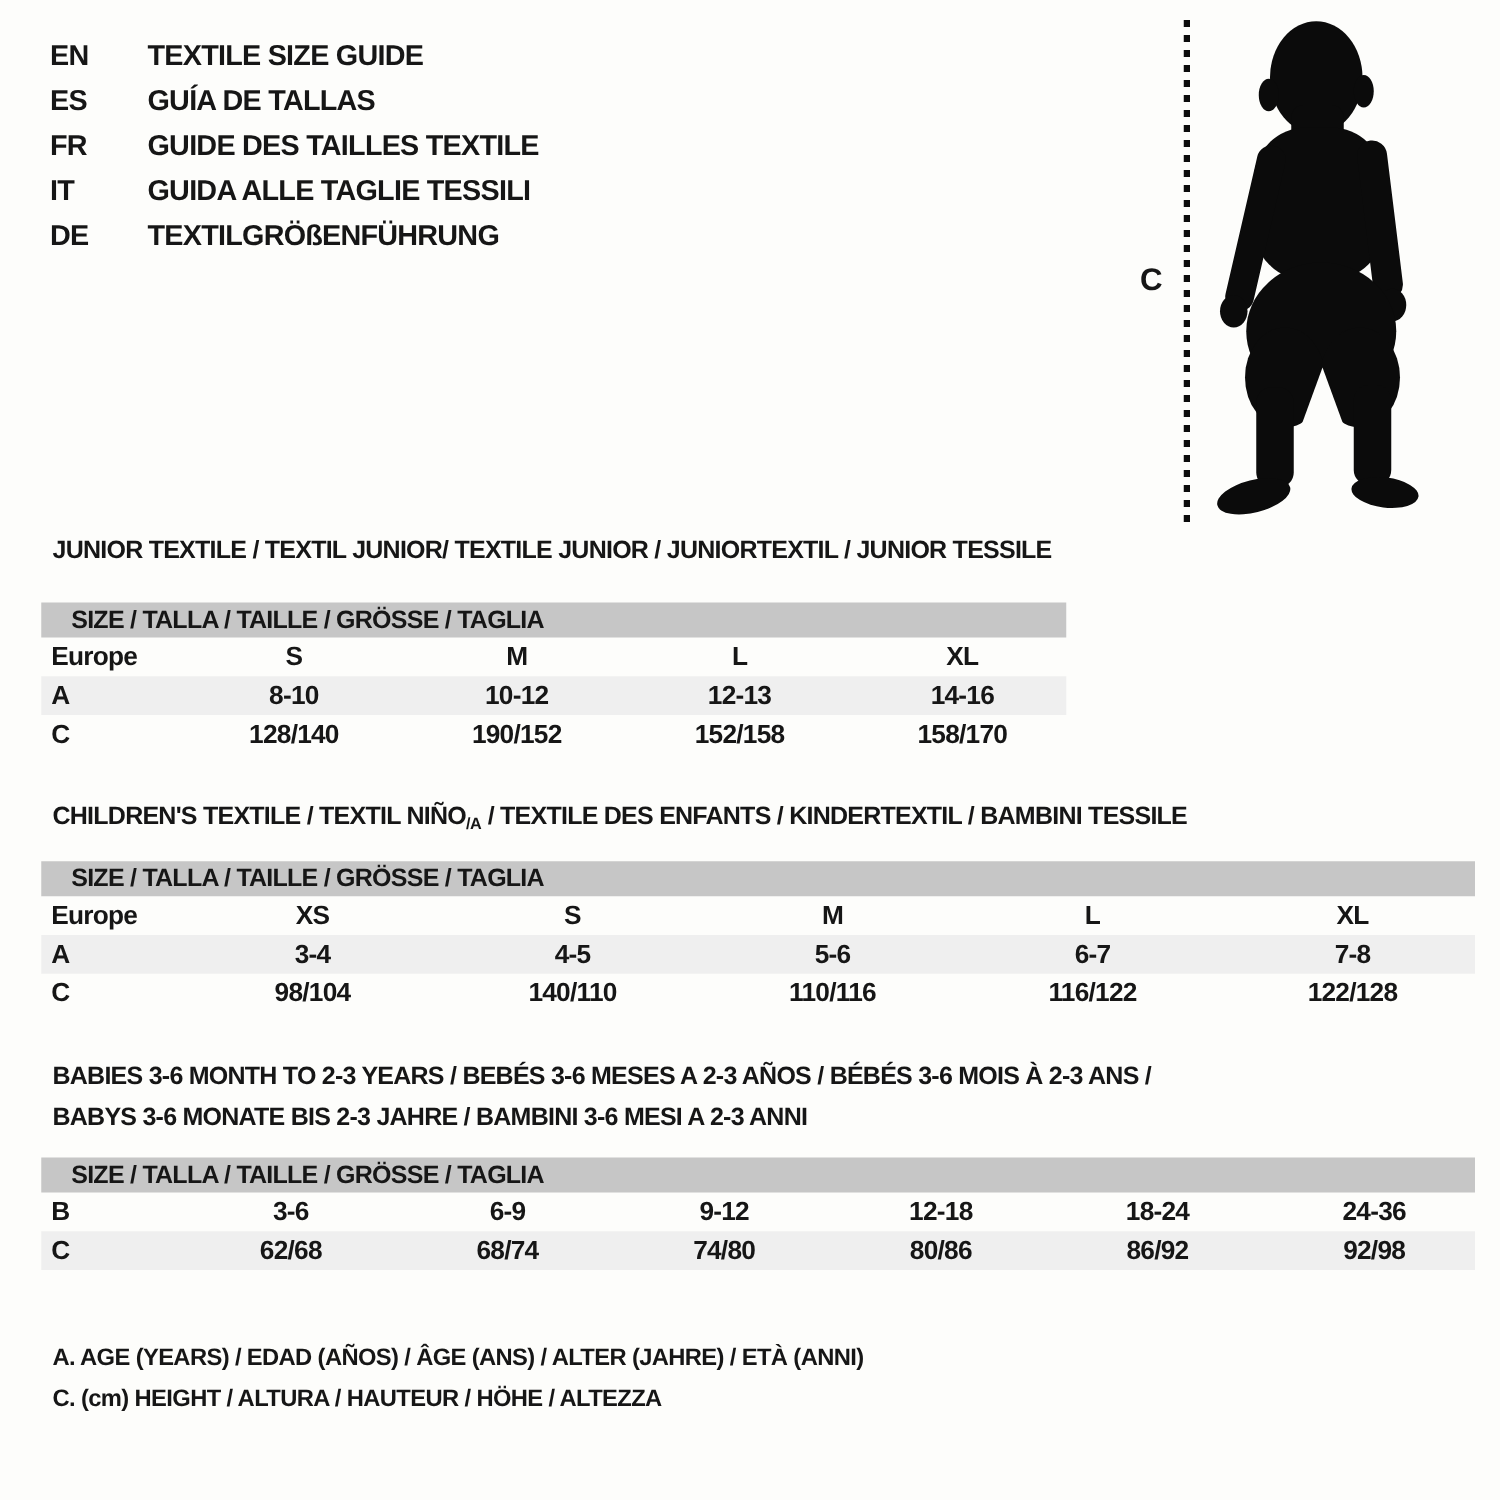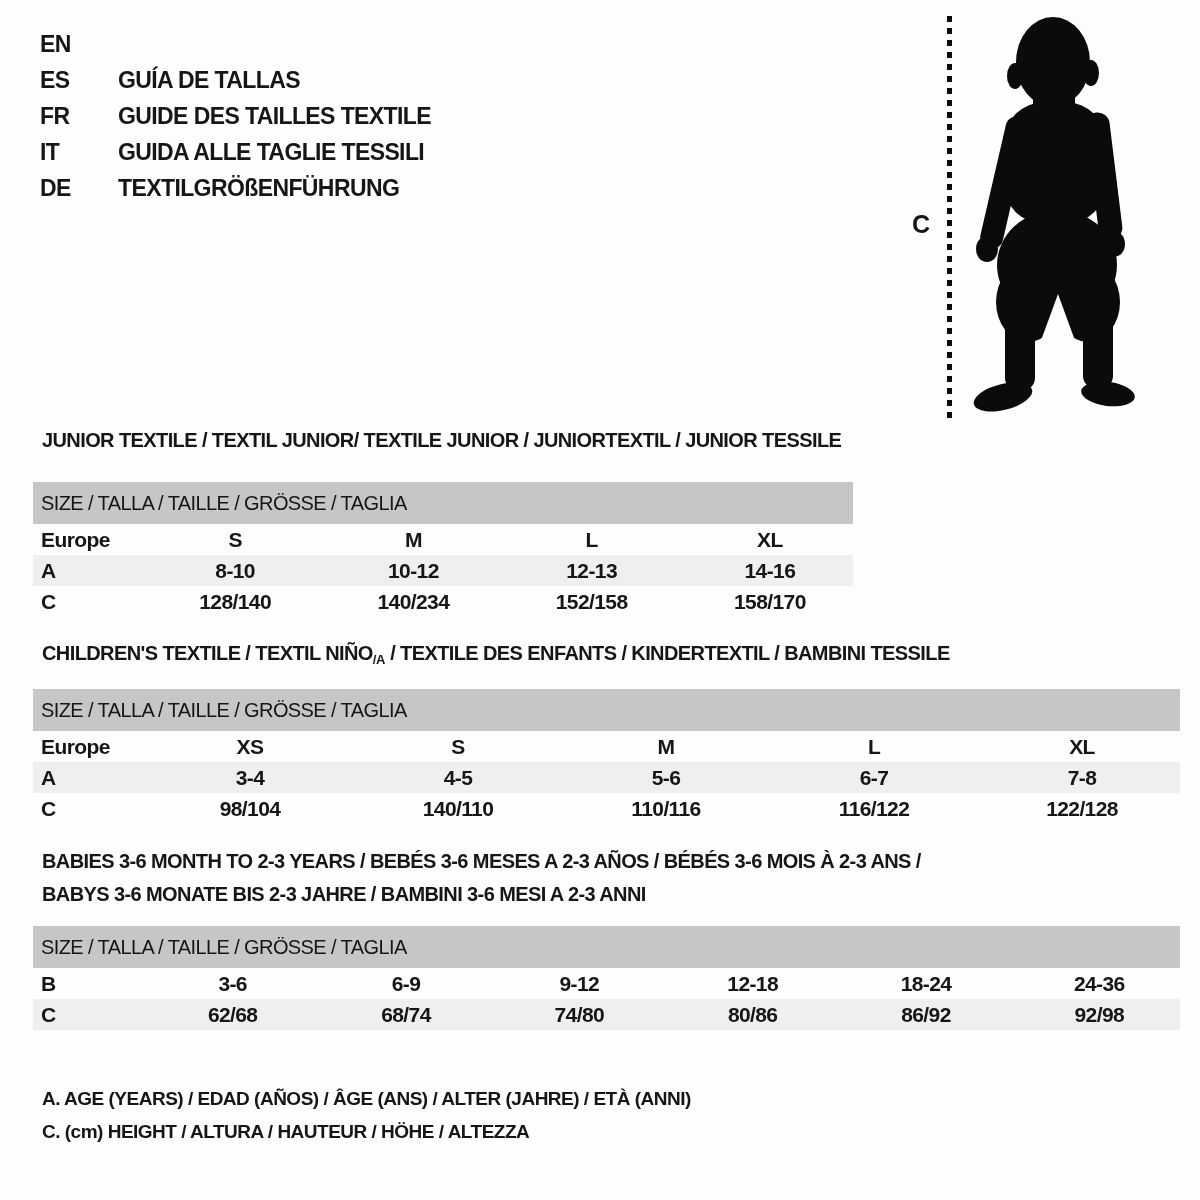--- a/index.html
+++ b/index.html
@@ -18,39 +18,40 @@
     background:repeating-linear-gradient(to bottom,var(--silhouette,#0b0b0b) 0 6px,transparent 6px 12px);}
   .c-label{position:absolute;left:912px;top:210px;font-weight:700;font-size:25px;}
   .baby-svg{position:absolute;left:965px;top:12px;width:175px;height:410px;}
   
   .section-title{position:absolute;left:42px;font-weight:700;font-size:20px;
     letter-spacing:-0.6px;white-space:nowrap;}
   .section-title .sub{font-size:13px;vertical-align:-4px;letter-spacing:-0.3px;}
   .two-line{line-height:33px;}
   
   .size-table{position:absolute;left:33px;}
-  .tbl-hdr{height:42px;background:var(--table-header-bg,#c6c6c6);display:flex;align-items:center;
-    padding-left:8px;box-sizing:border-box;font-weight:400;font-size:20px;letter-spacing:-0.6px;}
+  .tbl-hdr{height:28px;background:var(--table-header-bg,#c6c6c6);display:flex;align-items:center;
+    padding-left:24px;box-sizing:border-box;font-weight:700;font-size:20px;letter-spacing:-0.6px;}
   .tbl-row{display:grid;align-items:center;height:31px;gap:12px;}
   .tbl-row.shaded{background:var(--row-alt-bg,#efefef);}
   .cell{font-weight:700;font-size:21px;letter-spacing:-0.6px;}
   .cell.label{padding-left:8px;}
   .cell.val{text-align:center;}
   
-  .footnotes{position:absolute;left:42px;top:1070px;line-height:33px;margin-top:12px;}
+  .footnotes{position:absolute;left:42px;top:1070px;line-height:33px;}
   .footnote{font-weight:700;font-size:19px;letter-spacing:-0.5px;white-space:nowrap;}
 </style>
 </head>
 <body>
 
 <div class="page">
 
   <div class="lang-list">
       <div class="lang-row">
         <span class="lang-code">EN</span>
+        <span class="lang-title">TEXTILE SIZE GUIDE</span>
       </div>
       <div class="lang-row">
         <span class="lang-code">ES</span>
         <span class="lang-title">GUÍA DE TALLAS</span>
       </div>
       <div class="lang-row">
         <span class="lang-code">FR</span>
         <span class="lang-title">GUIDE DES TAILLES TEXTILE</span>
       </div>
       <div class="lang-row">
@@ -100,21 +101,21 @@
       <div class="tbl-row shaded" style="grid-template-columns: 107px repeat(4, 1fr);">
         <div class="cell label">A</div>
         <div class="cell val">8-10</div>
         <div class="cell val">10-12</div>
         <div class="cell val">12-13</div>
         <div class="cell val">14-16</div>
       </div>
       <div class="tbl-row" style="grid-template-columns: 107px repeat(4, 1fr);">
         <div class="cell label">C</div>
         <div class="cell val">128/140</div>
-        <div class="cell val">140/234</div>
+        <div class="cell val">190/152</div>
         <div class="cell val">152/158</div>
         <div class="cell val">158/170</div>
       </div>
     </div>
 
   <div class="section-title" style="top:642px">
     <span>CHILDREN'S TEXTILE / TEXTIL NIÑO</span><span class="sub">/A</span><span> / TEXTILE DES ENFANTS / KINDERTEXTIL / BAMBINI TESSILE</span>
   </div>
   <div class="size-table" style="top:689px;width:1147px">
       <div class="tbl-hdr">SIZE / TALLA / TAILLE / GRÖSSE / TAGLIA</div>

